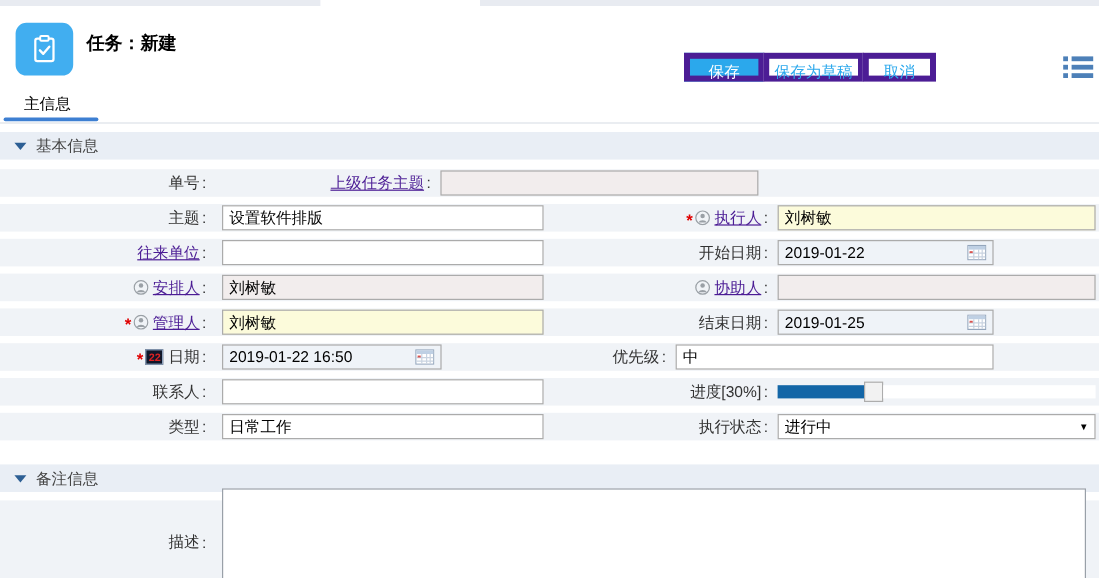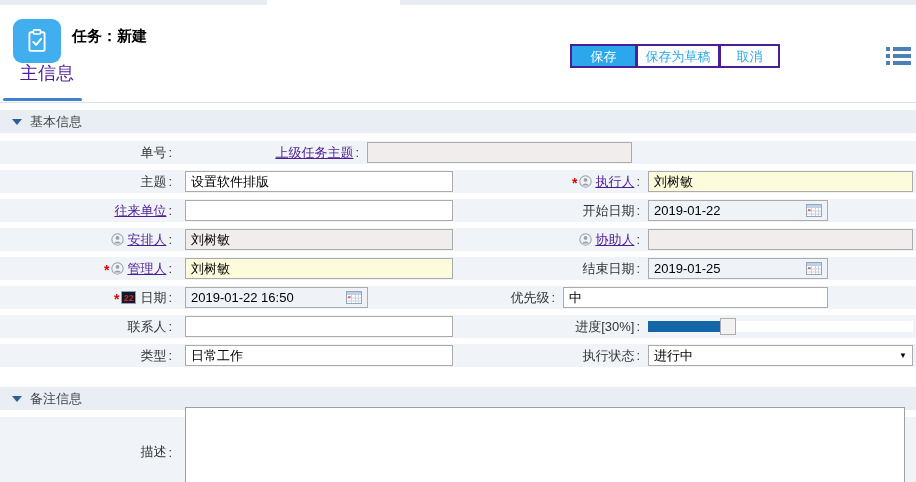--- a/index.html
+++ b/index.html
@@ -12,32 +12,32 @@
   
   .topstrip { position:absolute; top:0; left:0; width:916px; height:5px; background:#E8EBF1; }
   .topstrip-gap { position:absolute; top:0; left:267px; width:133px; height:5px; background:#FFF; }
 
   
   .app-icon { position:absolute; left:13px; top:19px; width:48px; height:44px;
     background:#41AEF0; border-radius:9px; display:flex; align-items:center; justify-content:center; }
   .page-title { position:absolute; left:72px; top:27px; font-size:15px; font-weight:bold; color:#000; }
 
   .btn-group { position:absolute; left:570px; top:44px; display:flex; }
-  .btn { height:24px; border:2px solid #4c1d95; background:#fff; color:#2BA8EC;
+  .btn { height:24px; border:5px solid #4c1d95; background:#fff; color:#2BA8EC;
     font-size:13px; font-family:inherit; cursor:pointer; padding:0; line-height:22px; text-align:center; }
   .btn + .btn { margin-left:-1px; }
   .btn.primary { background:#2BA8EC; color:#fff; }
   .btn.b0 { width:67px; } .btn.b1 { width:90px; } .btn.b2 { width:84px; } .btn.b3 { width:61px; }
 
   .list-icon { position:absolute; left:886px; top:47px; width:26px; cursor:pointer; }
   .list-icon .li-row { display:flex; align-items:center; margin-bottom:3px; }
   .list-icon .li-dot { width:4px; height:4px; background:#4D80B8; margin-right:3px; }
   .list-icon .li-bar { width:18px; height:4px; background:#4D80B8; }
 
-  .tab { position:absolute; left:20px; top:61px; font-size:18px; color:#4c1d95; cursor:pointer; }
+  .tab { position:absolute; left:20px; top:78px; font-size:13px; color:#000000; cursor:pointer; }
   .tab-underline { position:absolute; left:3px; top:98px; width:79px; height:3px; background:#3D7FD2; border-radius:2px; }
   .tabbar-border { position:absolute; left:0; top:102px; width:916px; height:1px; background:#DCE1E8; }
 
   
   .content { position:absolute; left:0; top:110px; width:916px; }
   .section-header { height:23px; background:#E9EEF5; display:flex; align-items:center;
     padding-left:12px; font-size:13px; color:#444; }
   .tri { width:0; height:0; border-left:5px solid transparent; border-right:5px solid transparent;
     border-top:6px solid #2D5F94; margin-right:8px; }
   .rows { margin-top:8px; }

